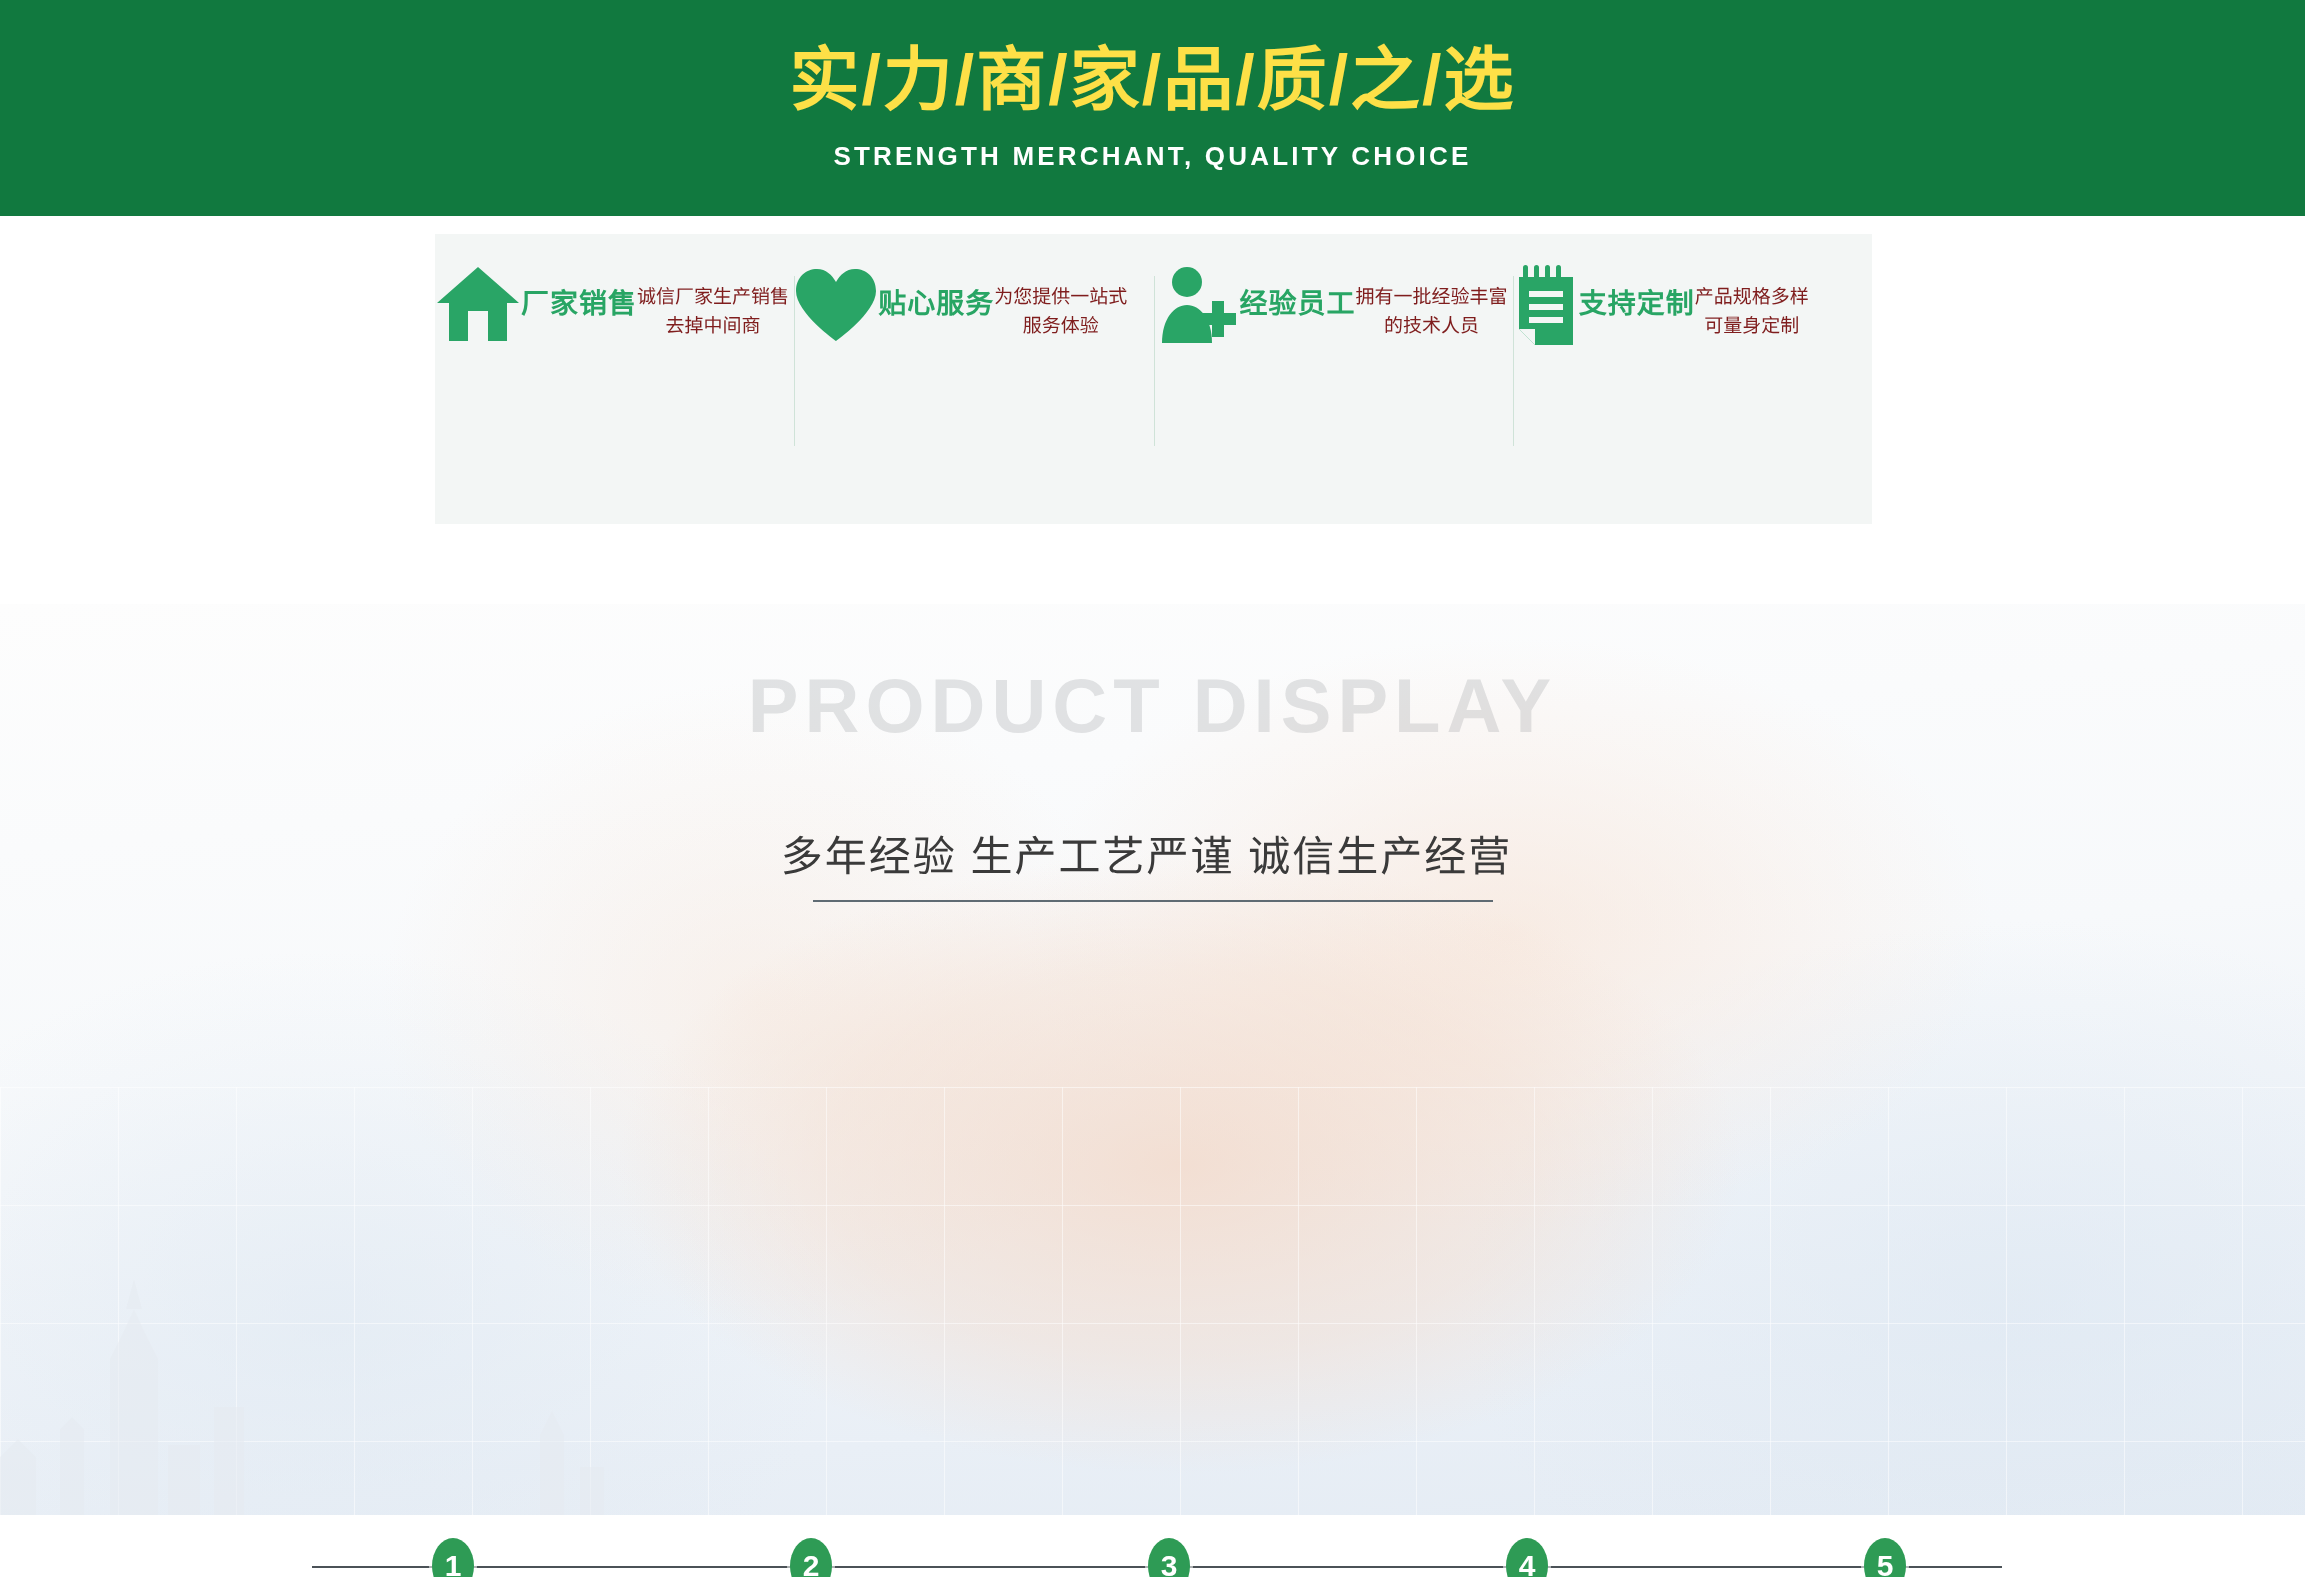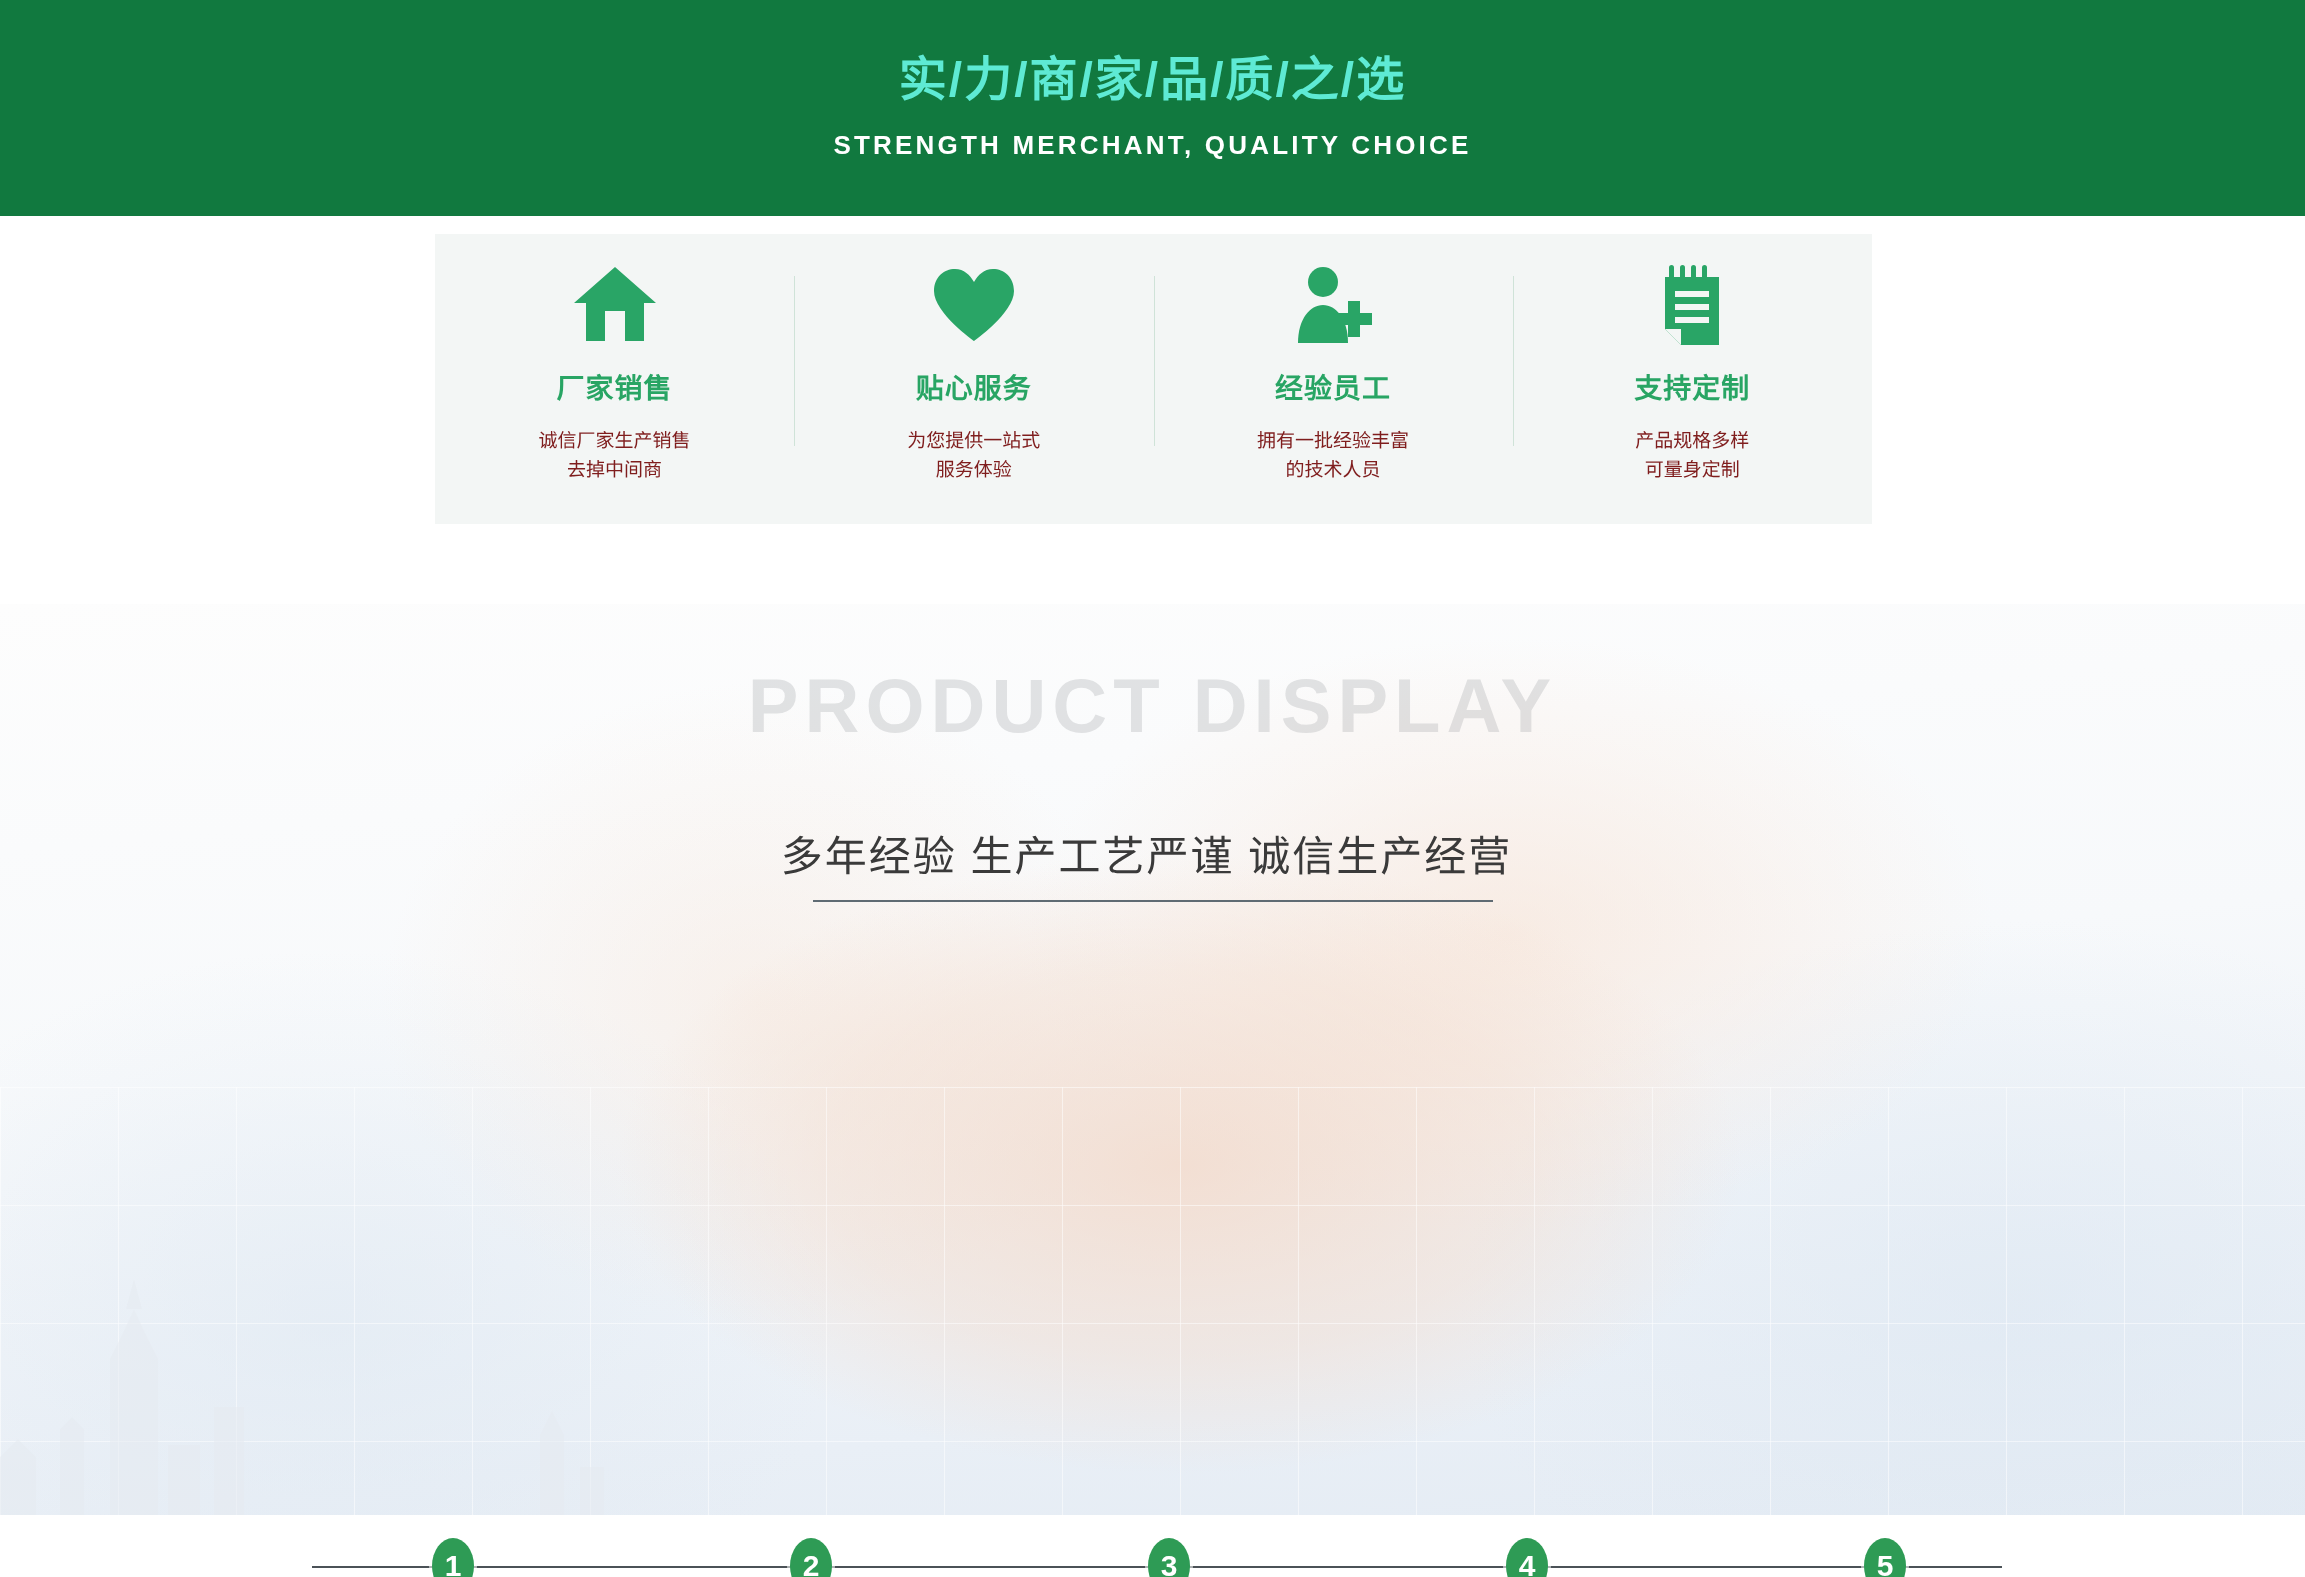--- a/index.html
+++ b/index.html
@@ -14,22 +14,22 @@
   .page { position:relative; width:2305px; height:1577px; overflow:hidden; }
 
   
   .banner {
     position:absolute; left:0; top:0; width:2305px; height:216px;
     background:#11793f;
     display:flex; flex-direction:column;
     align-items:center; justify-content:center;
   }
   .banner-title {
-    color:#5eead4;
-    font-size:48px;
+    color:#fde047;
+    font-size:70px;
     font-weight:bold;
     letter-spacing:2px;
     line-height:1;
     white-space:nowrap;
     margin-bottom:26px;
   }
   .banner-sub {
     color:#ffffff;
     font-size:26px;
     font-weight:bold;
@@ -46,21 +46,21 @@
     position:absolute;
     left:435px; top:18px;
     width:1437px; height:290px;
     background:#f3f6f5;
     display:flex;
     align-items:flex-start;
   }
   .feature {
     flex:1 1 0;
     position:relative;
-    display:flex; flex-direction:column; align-items:center;
+    display:flex; flex-direction:row; align-items:center;
     padding-top:22px;
   }
   .feature + .feature::before {
     content:"";
     position:absolute; left:0; top:42px;
     width:1px; height:170px;
     background:#cfe3d8;
   }
   .feature-icon {
     height:98px;

